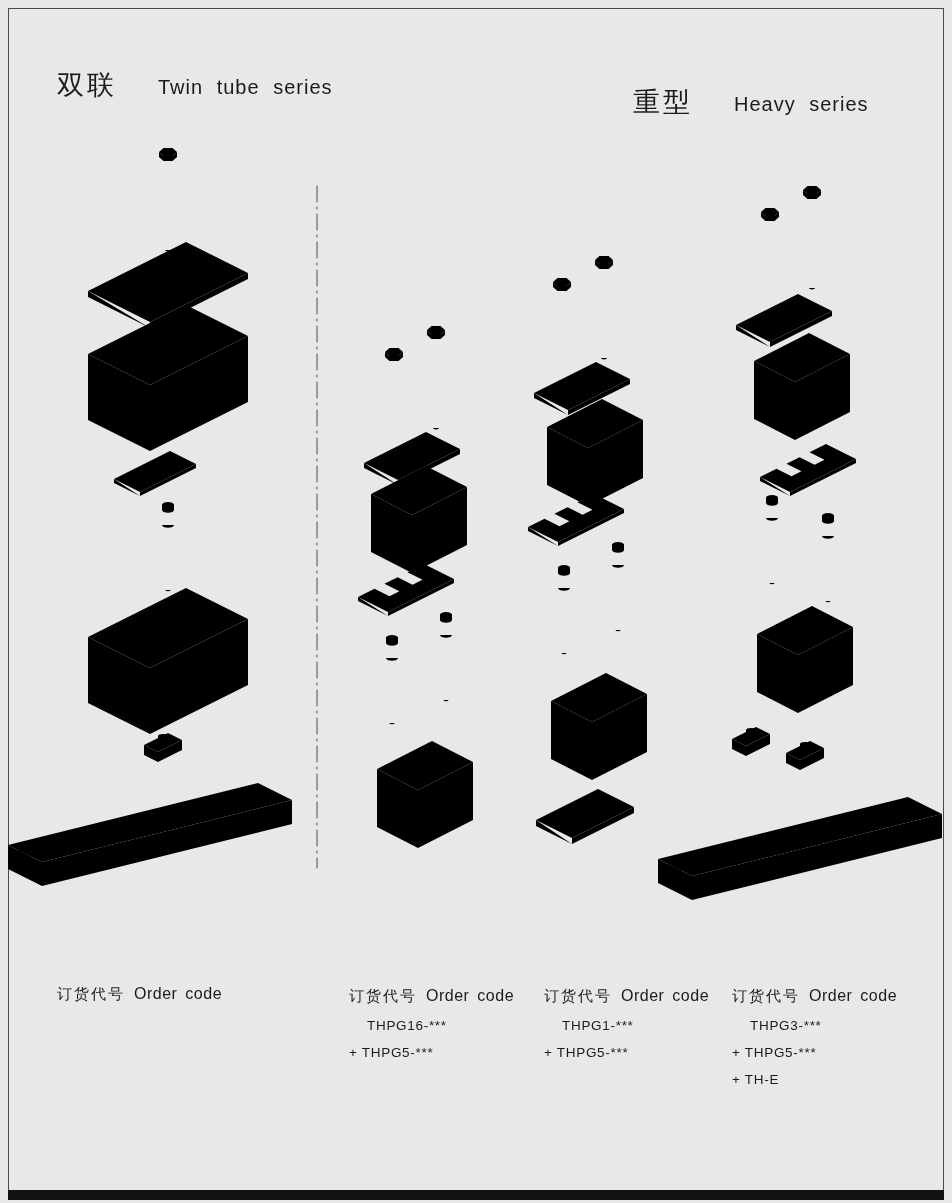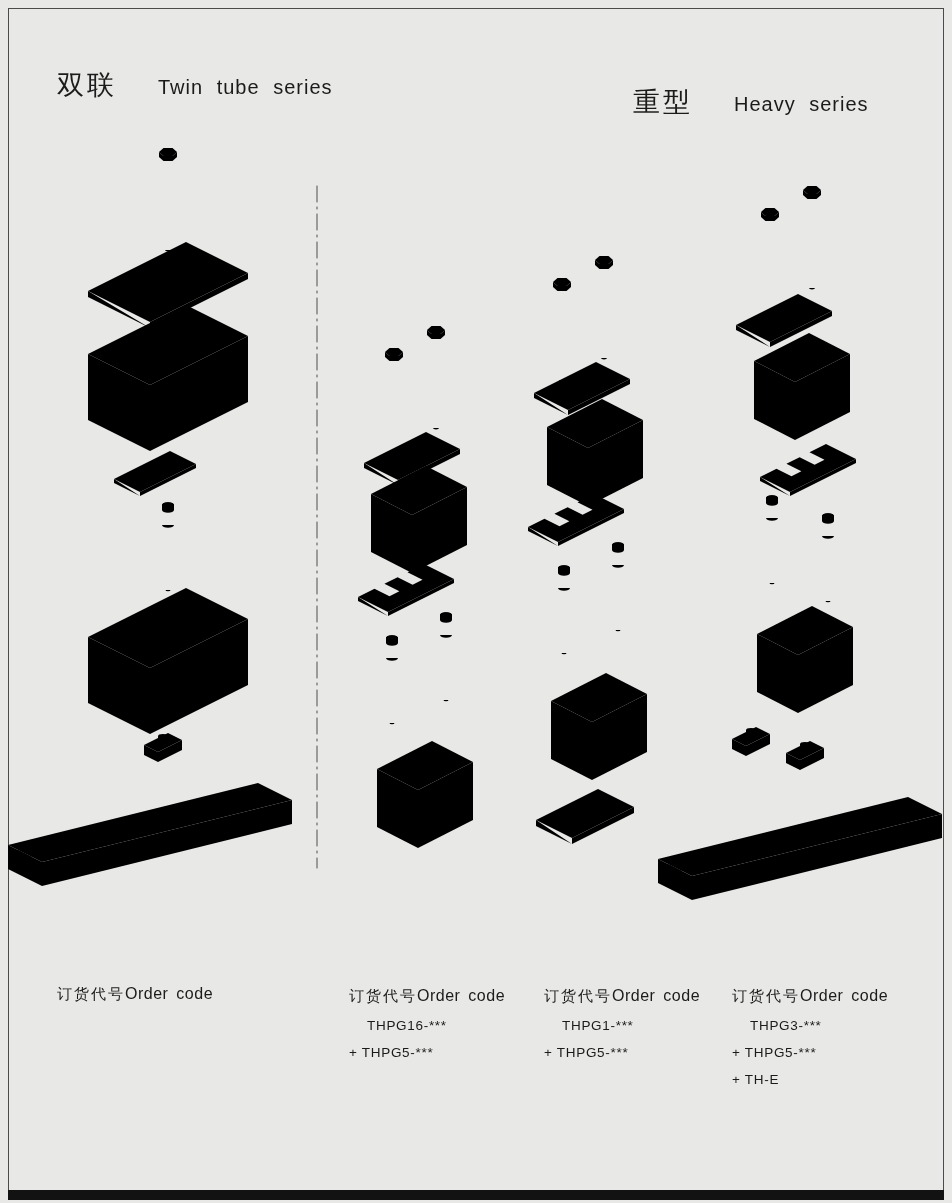--- a/index.html
+++ b/index.html
@@ -13,21 +13,21 @@
   .heading .cn { font-size:27px; letter-spacing:3px; }
   .heading .en { font-size:20px; letter-spacing:1px; word-spacing:7px;margin-left:34px; }
   .heading-left { left:57px; top:67px; }
   .heading-right { left:633px; top:84px; }
 
   svg.art { position:absolute; left:0; top:0; }
   .lineart path, .lineart ellipse, .lineart line { stroke:#3c3c3c; fill:none; stroke-width:0.9; stroke-linejoin:round; stroke-linecap:round; }
   .divider { stroke-dasharray:16 5 2 5; }
 
   .order-block { position:absolute; color:#1b1b1b; }
-  .order-label { display:flex; align-items:baseline; gap:0; white-space:nowrap; }
+  .order-label { display:flex; align-items:baseline; gap:9px; white-space:nowrap; }
   .order-label .cn { font-size:15px; letter-spacing:2px; }
   .order-label .en { font-size:16px; letter-spacing:0.5px; word-spacing:3px; }
   .order-lines { margin-top:6px; }
   .order-line { font-size:13.5px; letter-spacing:0.7px; line-height:27px; white-space:pre; }
   .order-line.indent { padding-left:18px; }
 </style>
 </head>
 <body>
 
 <div class="page">

